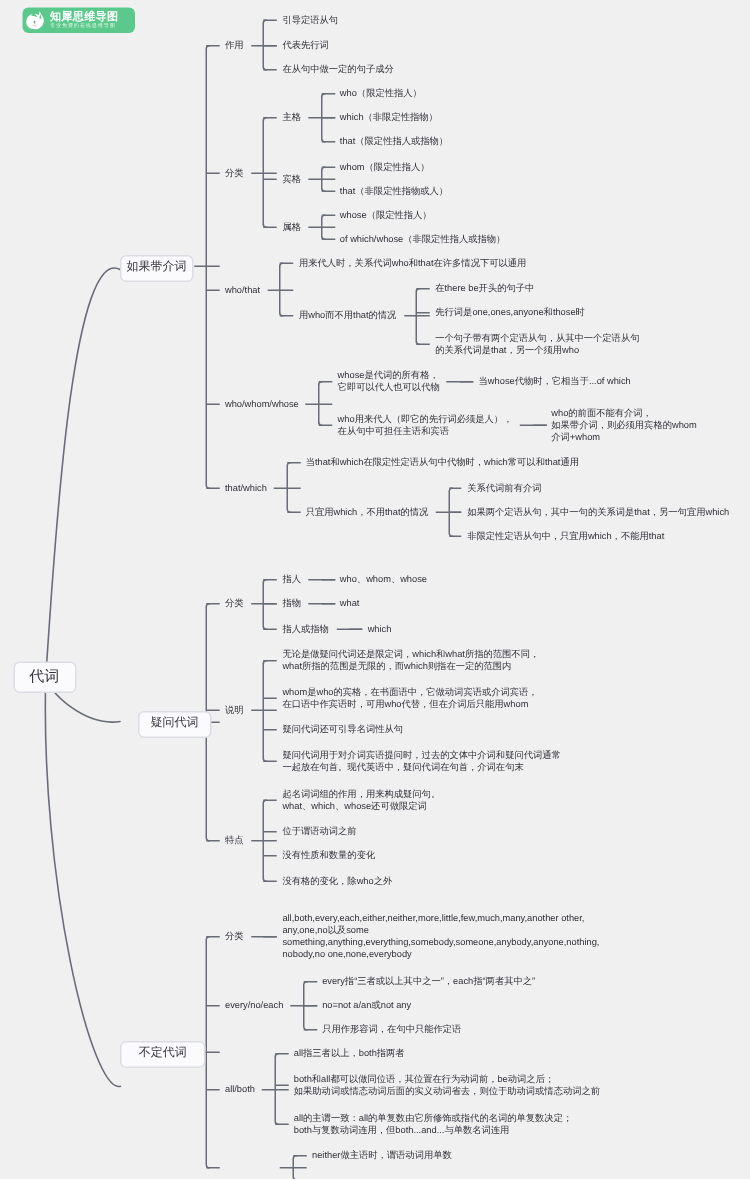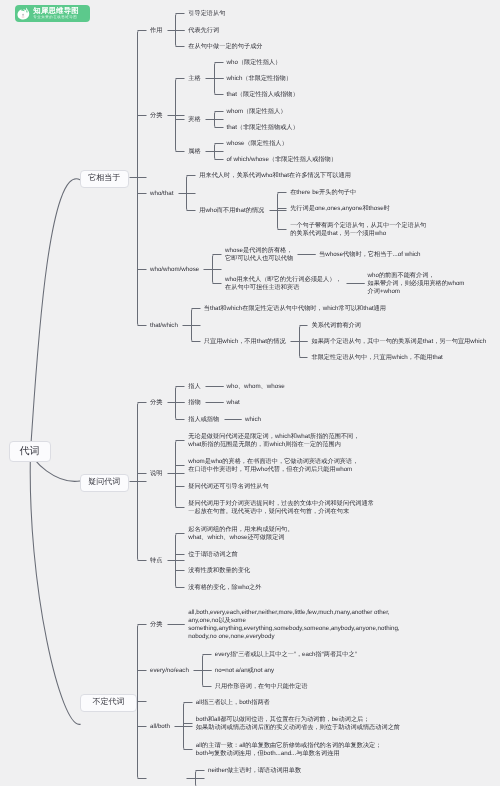--- a/index.html
+++ b/index.html
@@ -146,21 +146,21 @@
     </svg>
     <div class="logo-text">
       <div class="logo-title">知犀思维导图</div>
       <div class="logo-sub">专业免费的在线思维导图</div>
     </div>
   </div>
 <div class="nodebox" style="left: 8.5px; top: 440.6px; width: 42px; height: 21.4px; font-size: 10px; justify-content: center;">
       <span>代词</span>
     </div>
     <div class="nodebox" style="left: 80px; top: 169.85px; width: 48.7px; height: 18.3px; font-size: 8px;">
-      <span>它相当于</span>
+      <span>如果带介词</span>
     </div>
     <div class="txt" style="left: 150px; top: 26.95px;">作用</div>
     <div class="txt" style="left: 188.275px; top: 9.95px;">引导定语从句</div>
     <div class="txt" style="left: 188.275px; top: 26.95px;">代表先行词</div>
     <div class="txt" style="left: 188.275px; top: 42.95px;">在从句中做一定的句子成分</div>
     <div class="txt" style="left: 150px; top: 111.95px;">分类</div>
     <div class="txt" style="left: 188.275px; top: 74.95px;">主格</div>
     <div class="txt" style="left: 226.55px; top: 58.95px;">who（限定性指人）</div>
     <div class="txt" style="left: 226.55px; top: 74.95px;">which（非限定性指物）</div>
     <div class="txt" style="left: 226.55px; top: 90.95px;">that（限定性指人或指物）</div>
@@ -185,21 +185,21 @@
 在从句中可担任主语和宾语</div>
     <div class="txt" style="left: 367.534px; top: 271.65px;">who的前面不能有介词，
 如果带介词，则必须用宾格的whom
 介词+whom</div>
     <div class="txt" style="left: 150px; top: 321.95px;">that/which</div>
     <div class="txt" style="left: 203.759px; top: 304.95px;">当that和which在限定性定语从句中代物时，which常可以和that通用</div>
     <div class="txt" style="left: 203.759px; top: 337.95px;">只宜用which，不用that的情况</div>
     <div class="txt" style="left: 311.488px; top: 321.95px;">关系代词前有介词</div>
     <div class="txt" style="left: 311.488px; top: 337.95px;">如果两个定语从句，其中一句的关系词是that，另一句宜用which</div>
     <div class="txt" style="left: 311.488px; top: 353.95px;">非限定性定语从句中，只宜用which，不能用that</div>
-    <div class="nodebox" style="left: 80px; top: 473.85px; width: 48.7px; height: 18.3px; font-size: 8px; text-align: center;">
+    <div class="nodebox" style="left: 92px; top: 473.85px; width: 48.7px; height: 18.3px; font-size: 8px; text-align: center;">
       <span>疑问代词</span>
     </div>
     <div class="txt" style="left: 150px; top: 398.95px;">分类</div>
     <div class="txt" style="left: 188.275px; top: 382.95px;">指人</div>
     <div class="txt" style="left: 226.55px; top: 382.95px;">who、whom、whose</div>
     <div class="txt" style="left: 188.275px; top: 398.95px;">指物</div>
     <div class="txt" style="left: 226.55px; top: 398.95px;">what</div>
     <div class="txt" style="left: 188.275px; top: 415.95px;">指人或指物</div>
     <div class="txt" style="left: 245.113px; top: 415.95px;">which</div>
     <div class="txt" style="left: 150px; top: 469.95px;">说明</div>

